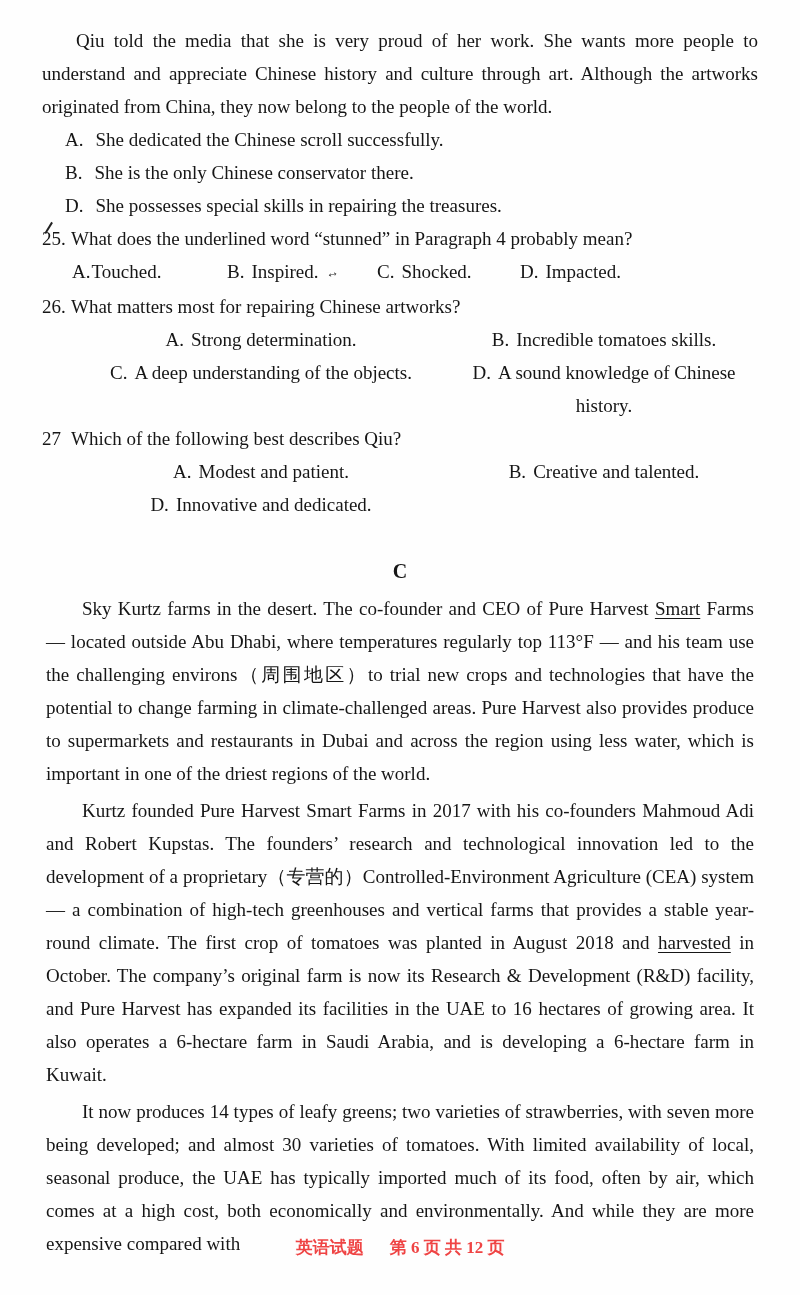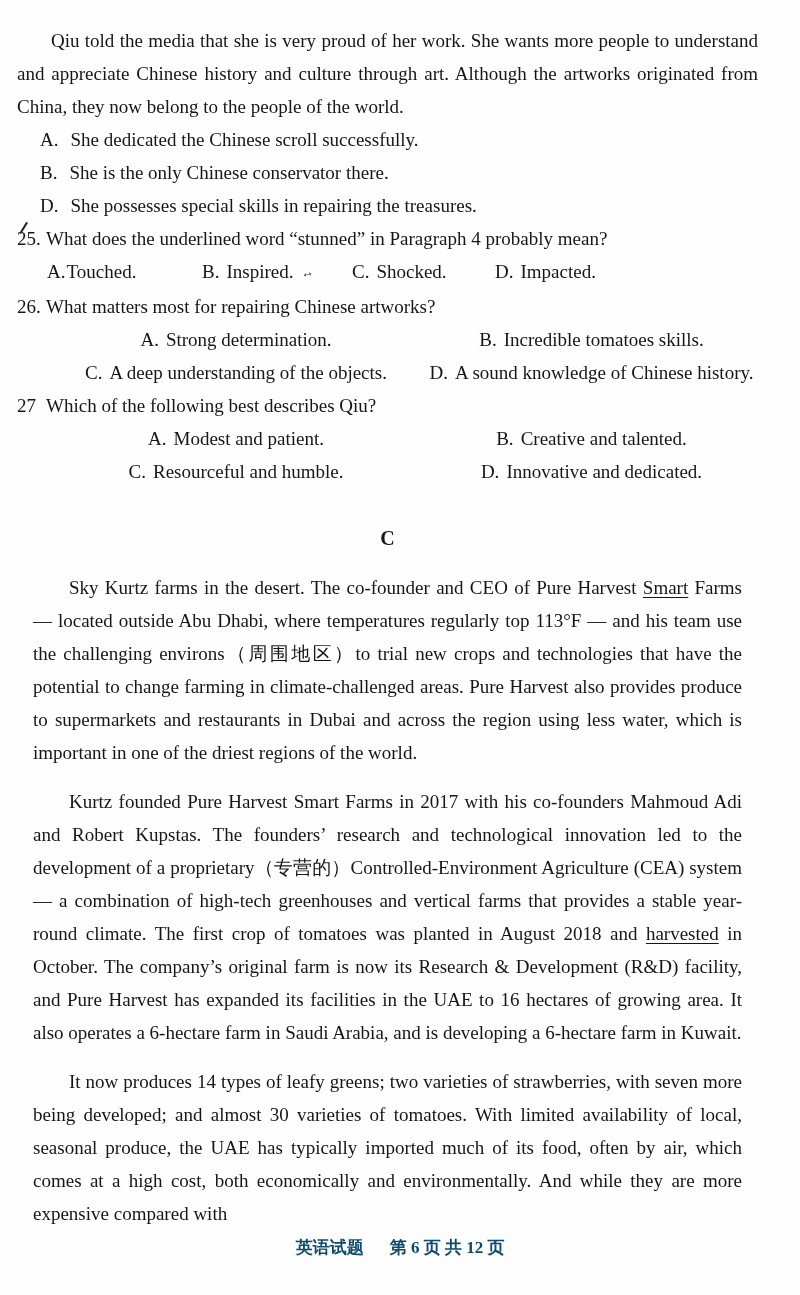--- a/index.html
+++ b/index.html
@@ -4,21 +4,21 @@
 <style>
   html, body { margin: 0; padding: 0; }
   body {
     width: 800px; height: 1295px;
     position: relative; overflow: hidden;
     background: #fefefe;
     font-family: "Liberation Serif", "DejaVu Serif", serif;
     font-size: 19px; line-height: 33px;
     color: #161616;
   }
-  .page { padding: 24px 42px 0 17px; }
+  .page { padding: 24px 42px 0 42px; }
 
   
   .body-para {
     margin: 0; text-align: justify; text-indent: 34px;
   }
   .u { text-decoration: underline; text-underline-offset: 3px; }
 
   
   .question { margin: 0; }
   .q-head { white-space: nowrap; }
@@ -47,28 +47,28 @@
     display: inline-block; font-size: 13px; color: #2a2a2a;
     margin-left: 8px; transform: rotate(-12deg) translateY(-1px);
     letter-spacing: -2px;
   }
 
   
   .section-heading {
     text-align: center; font-weight: bold; font-size: 20px;
     margin: 34px 0 0 0; line-height: 33px;
   }
-  .passage p { margin: 16px; font-family: Liberation Serif, serif; }
+  .passage p { margin: 4px; font-family: Liberation Serif, serif; }
   .passage .body-para { text-indent: 36px; }
 
   
   .footer {
     position: absolute; left: 0; right: 0; bottom: 36px;
     text-align: center; font-weight: bold; font-size: 17px;
-    color: #0c4a6e; line-height: 22px;
+    color: #ef4444; line-height: 22px;
   }
   .footer .page-info { margin-left: 26px; }
 </style>
 </head>
 <body>
 
 <div class="page">
 
   <p class="body-para">Qiu told the media that she is very proud of her work. She wants more people to understand and appreciate Chinese history and culture through art. Although the artworks originated from China, they now belong to the people of the world.</p>
 
@@ -96,21 +96,20 @@
           <div class="opt"><span class="opt-label">B.</span><span class="opt-text">Incredible tomatoes skills.</span></div>
           <div class="opt"><span class="opt-label">C.</span><span class="opt-text">A deep understanding of the objects.</span></div>
           <div class="opt"><span class="opt-label">D.</span><span class="opt-text">A sound knowledge of Chinese history.</span></div>
         </div>
       </div>
       <div class="question">
         <div class="q-head"><span class="q-num">27</span><span>Which of the following best describes Qiu?</span></div>
         <div class="opts two-col">
           <div class="opt"><span class="opt-label">A.</span><span class="opt-text">Modest and patient.</span></div>
           <div class="opt"><span class="opt-label">B.</span><span class="opt-text">Creative and talented.</span></div>
-          <div class="opt"><span class="opt-label">C.</span><span class="opt-text">Resourceful and humble.</span></div>
           <div class="opt"><span class="opt-label">D.</span><span class="opt-text">Innovative and dedicated.</span></div>
         </div>
       </div>
     </div>
 
   <div class="section-heading">C</div>
 
   <div id="passage-paragraphs" class="passage">
       <p class="body-para"><span>Sky Kurtz farms in the desert. The co-founder and CEO of Pure Harvest </span><span class="u">Smart</span><span> Farms — located outside Abu Dhabi, where temperatures regularly top 113°F — and his team use the challenging environs（周围地区）to trial new crops and technologies that have the potential to change farming in climate-challenged areas. Pure Harvest also provides produce to supermarkets and restaurants in Dubai and across the region using less water, which is important in one of the driest regions of the world.</span></p>
       <p class="body-para"><span>Kurtz founded Pure Harvest Smart Farms in 2017 with his co-founders Mahmoud Adi and Robert Kupstas. The founders’ research and technological innovation led to the development of a proprietary（专营的）Controlled-Environment Agriculture (CEA) system — a combination of high-tech greenhouses and vertical farms that provides a stable year-round climate. The first crop of tomatoes was planted in August 2018 and </span><span class="u">harvested</span><span> in October. The company’s original farm is now its Research &amp; Development (R&amp;D) facility, and Pure Harvest has expanded its facilities in the UAE to 16 hectares of growing area. It also operates a 6-hectare farm in Saudi Arabia, and is developing a 6-hectare farm in Kuwait.</span></p>

